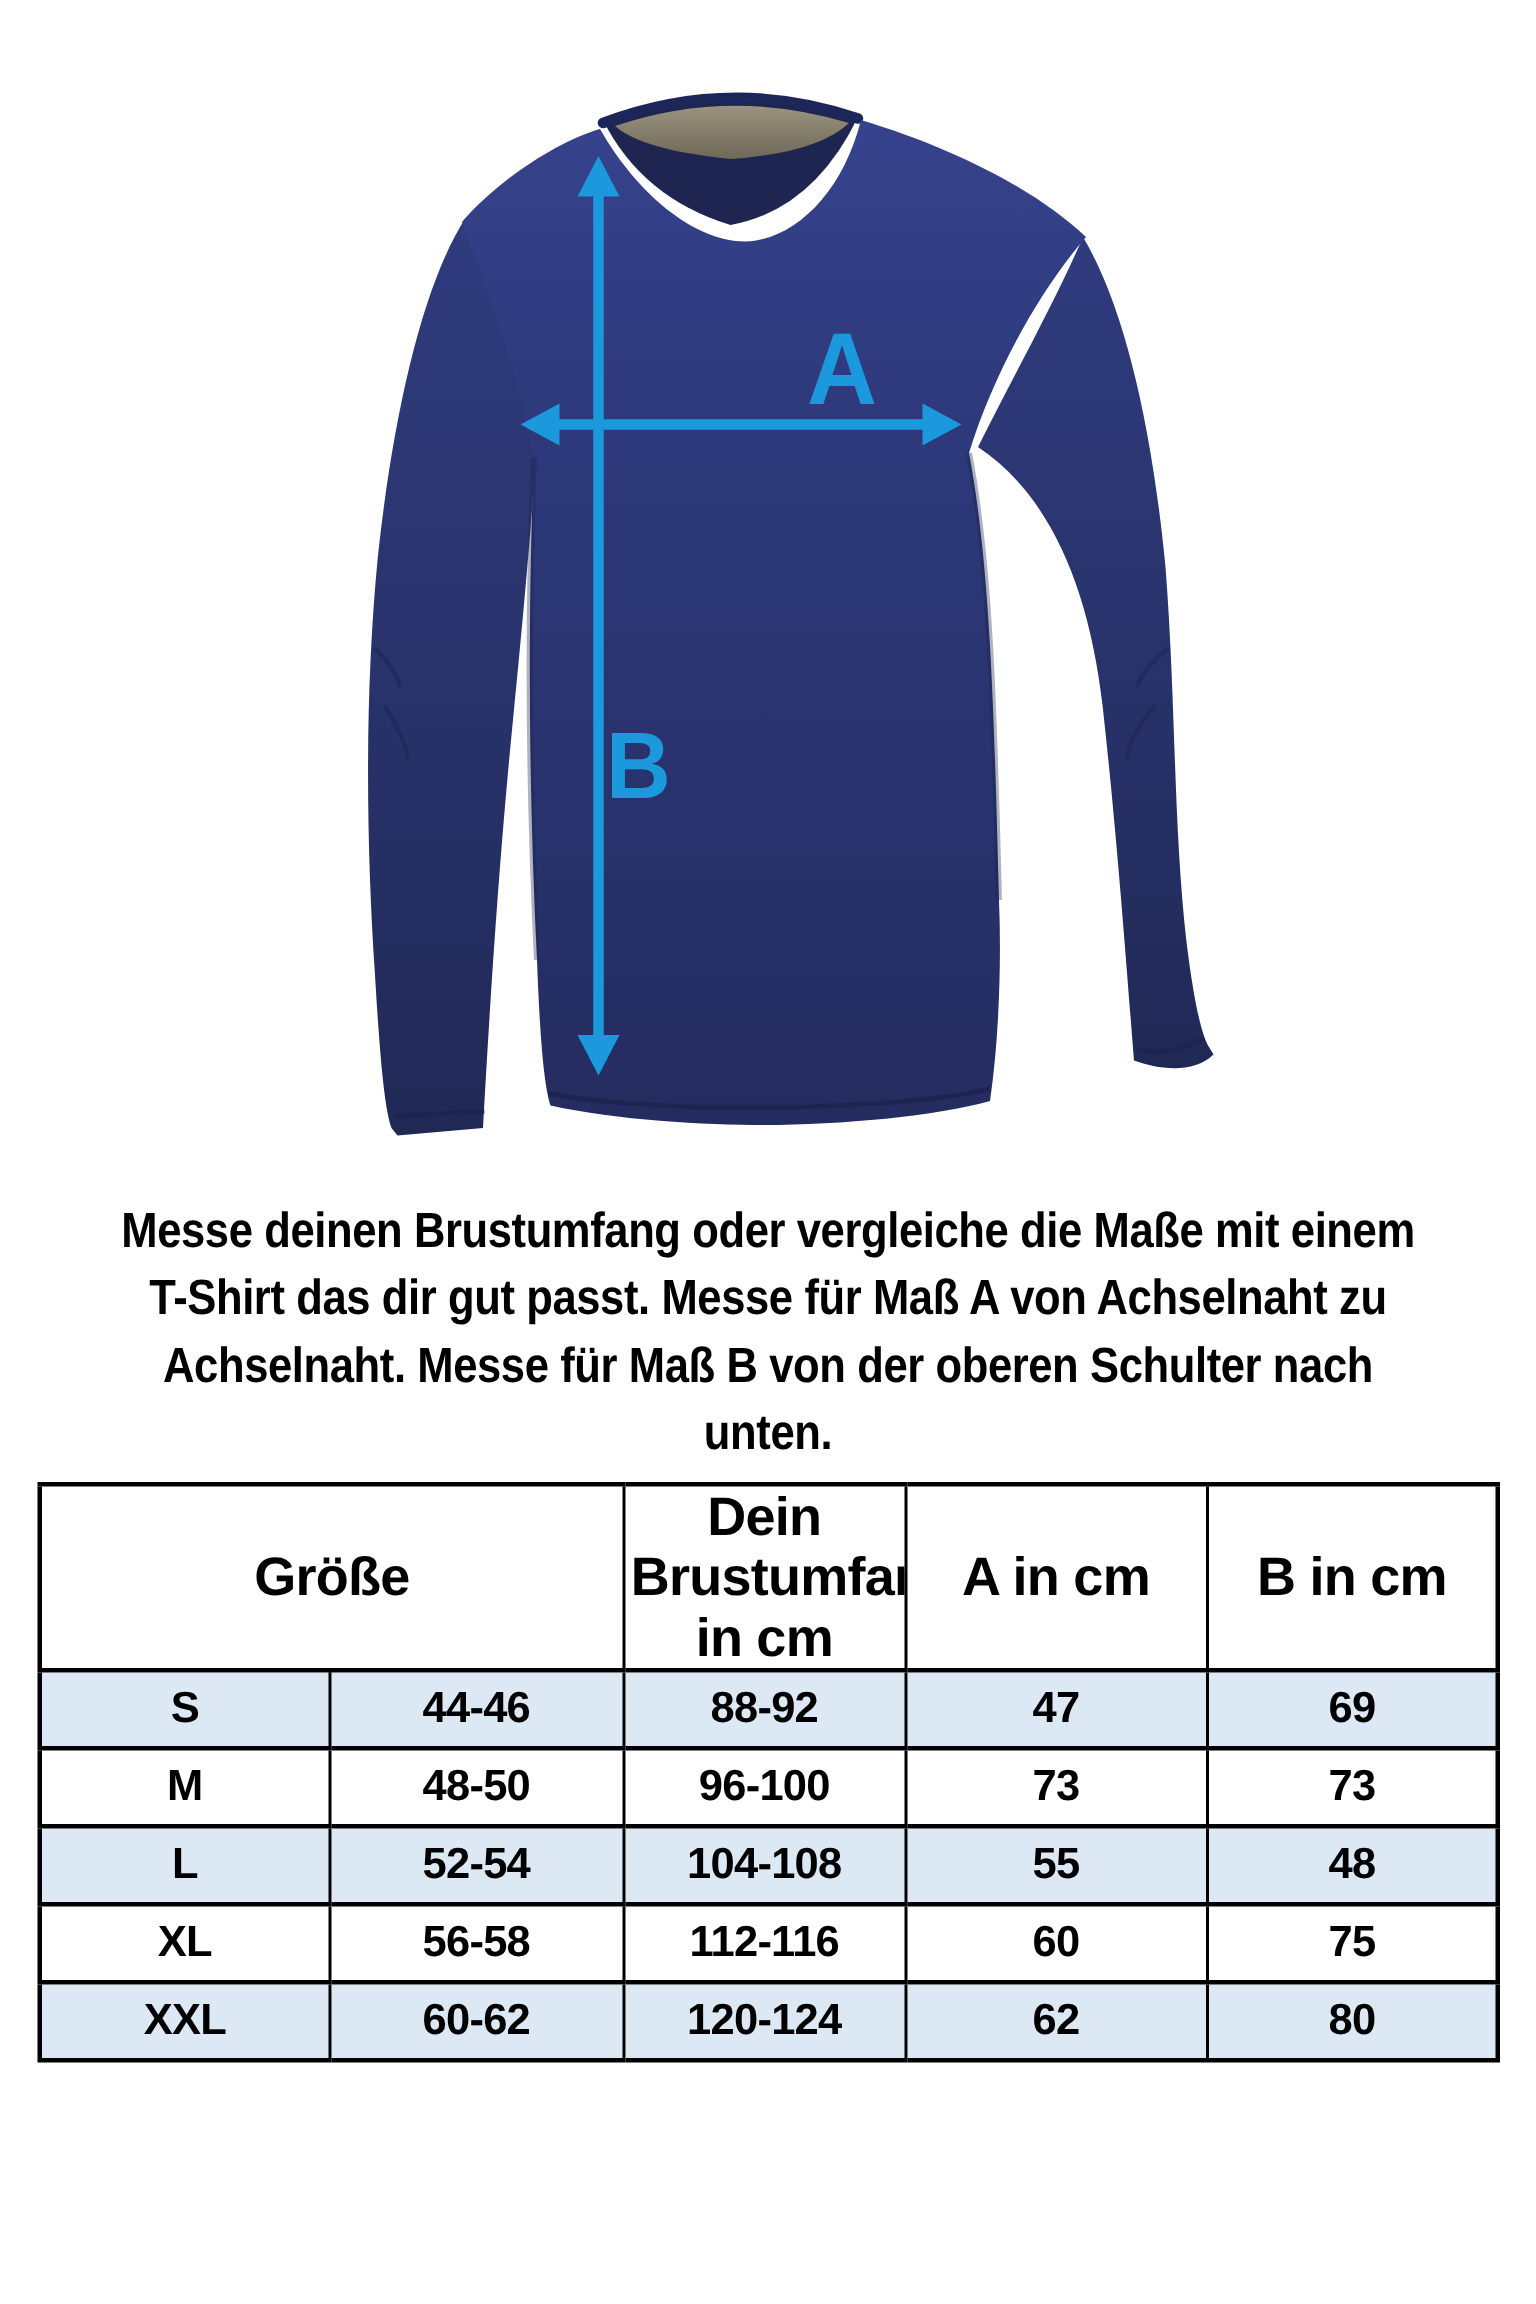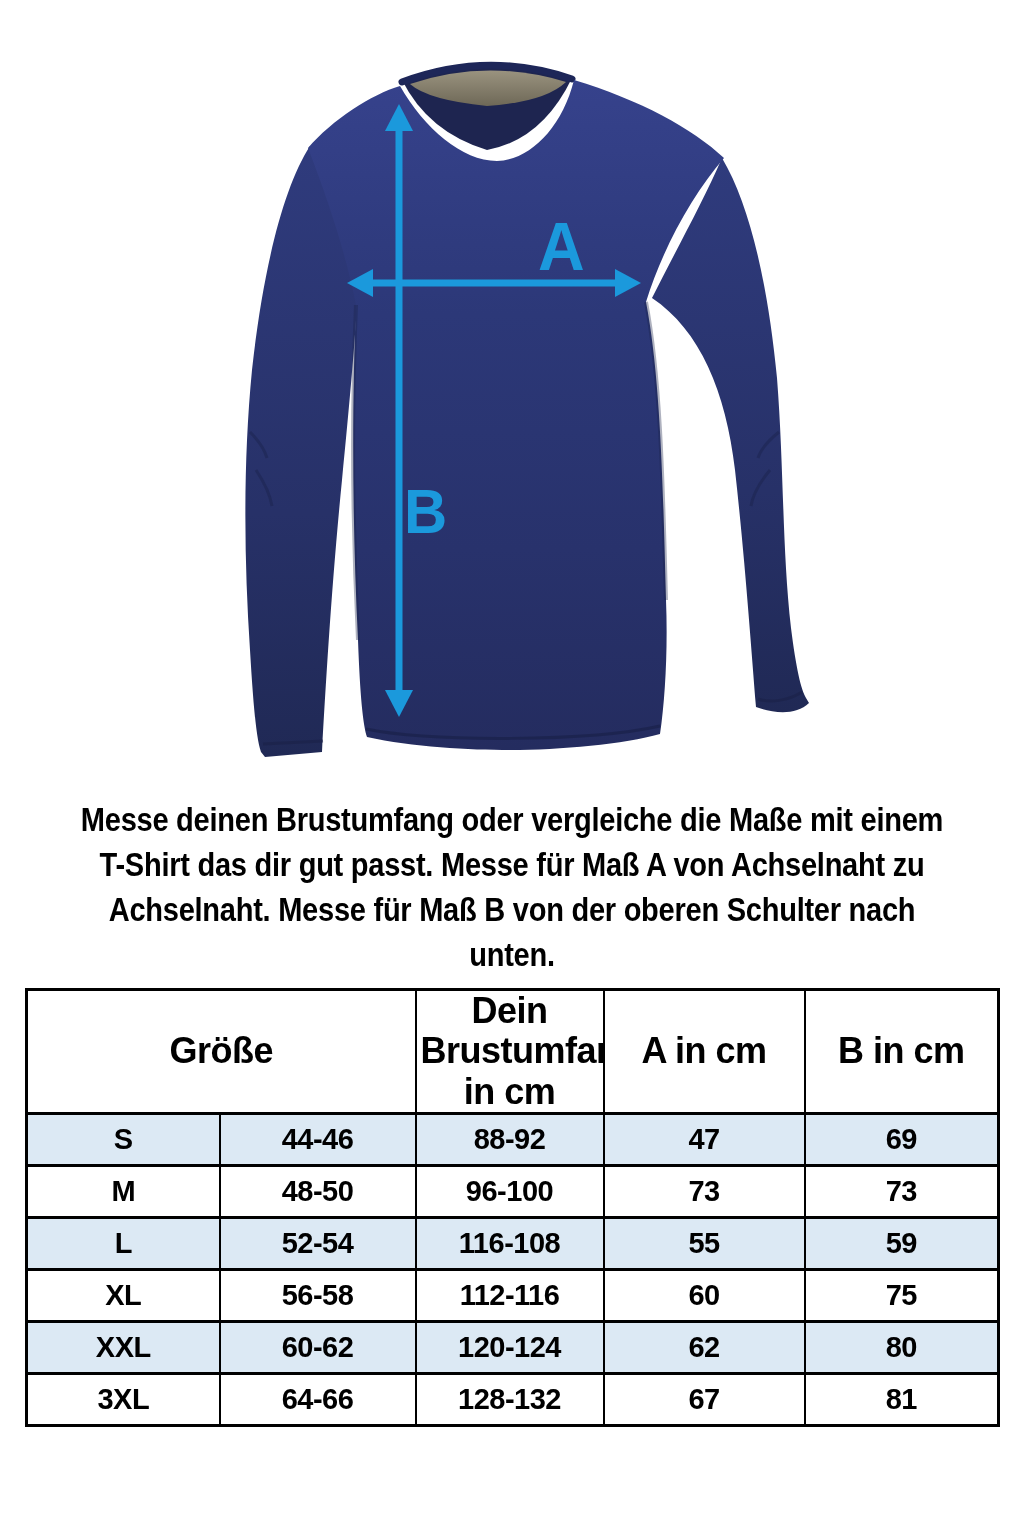--- a/index.html
+++ b/index.html
@@ -168,42 +168,35 @@
         <tr>
           <td>M</td>
           <td>48-50</td>
           <td>96-100</td>
           <td>73</td>
           <td>73</td>
         </tr>
         <tr>
           <td>L</td>
           <td>52-54</td>
-          <td>116-108</td>
+          <td>104-108</td>
           <td>55</td>
-          <td>59</td>
+          <td>48</td>
         </tr>
         <tr>
           <td>XL</td>
           <td>56-58</td>
           <td>112-116</td>
           <td>60</td>
           <td>75</td>
         </tr>
         <tr>
           <td>XXL</td>
           <td>60-62</td>
           <td>120-124</td>
           <td>62</td>
           <td>80</td>
         </tr>
-        <tr>
-          <td>3XL</td>
-          <td>64-66</td>
-          <td>128-132</td>
-          <td>67</td>
-          <td>81</td>
-        </tr>
       </tbody>
     </table>
   </div>
 
 </div>
 
 </body></html>

